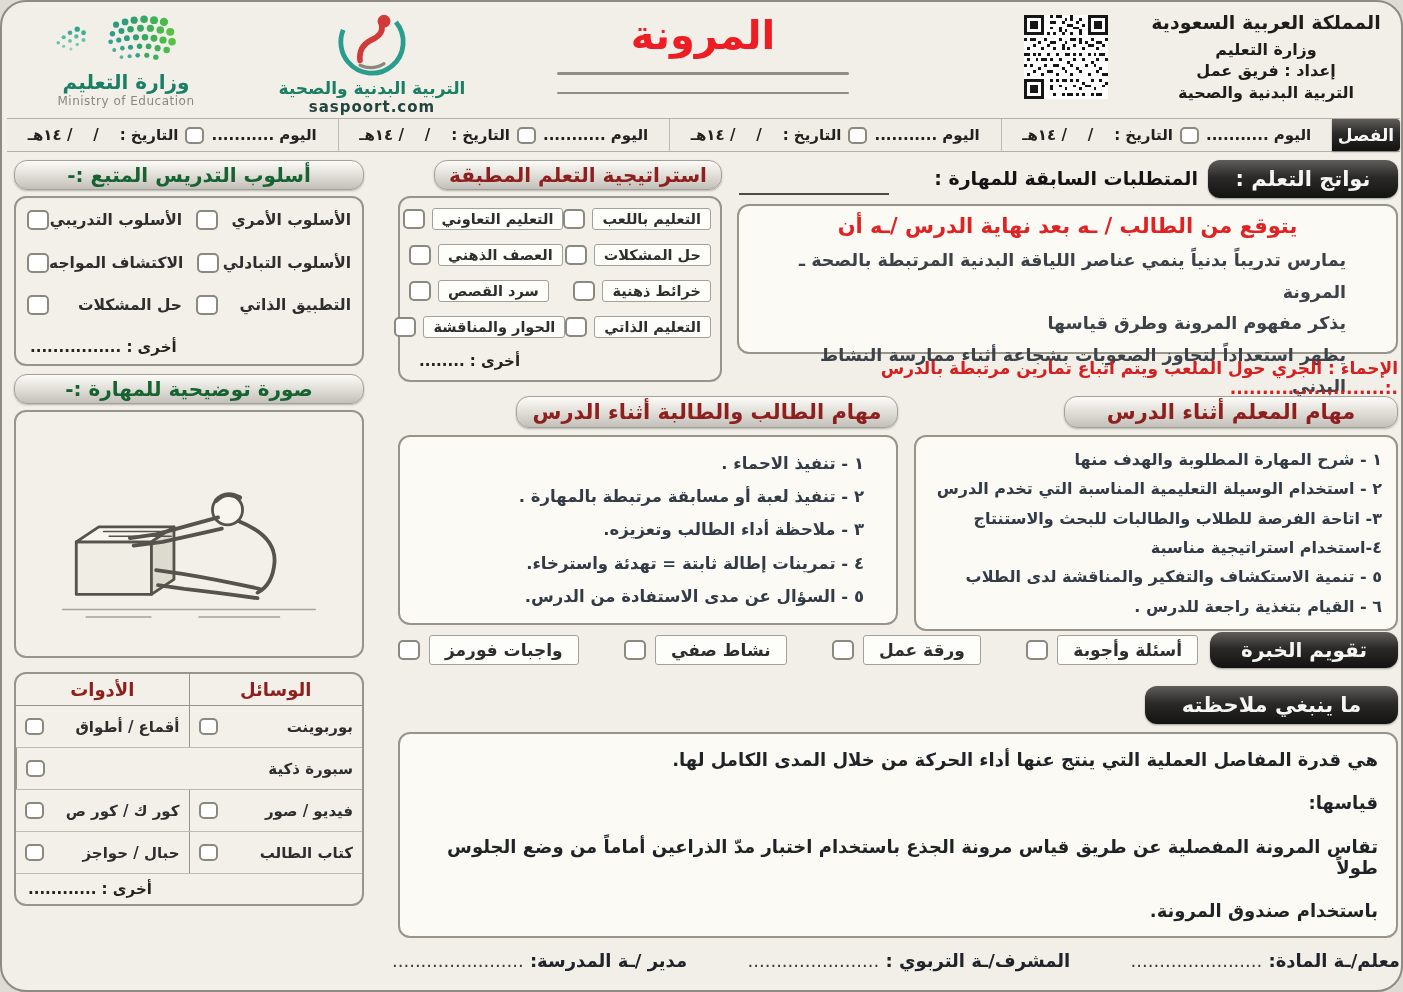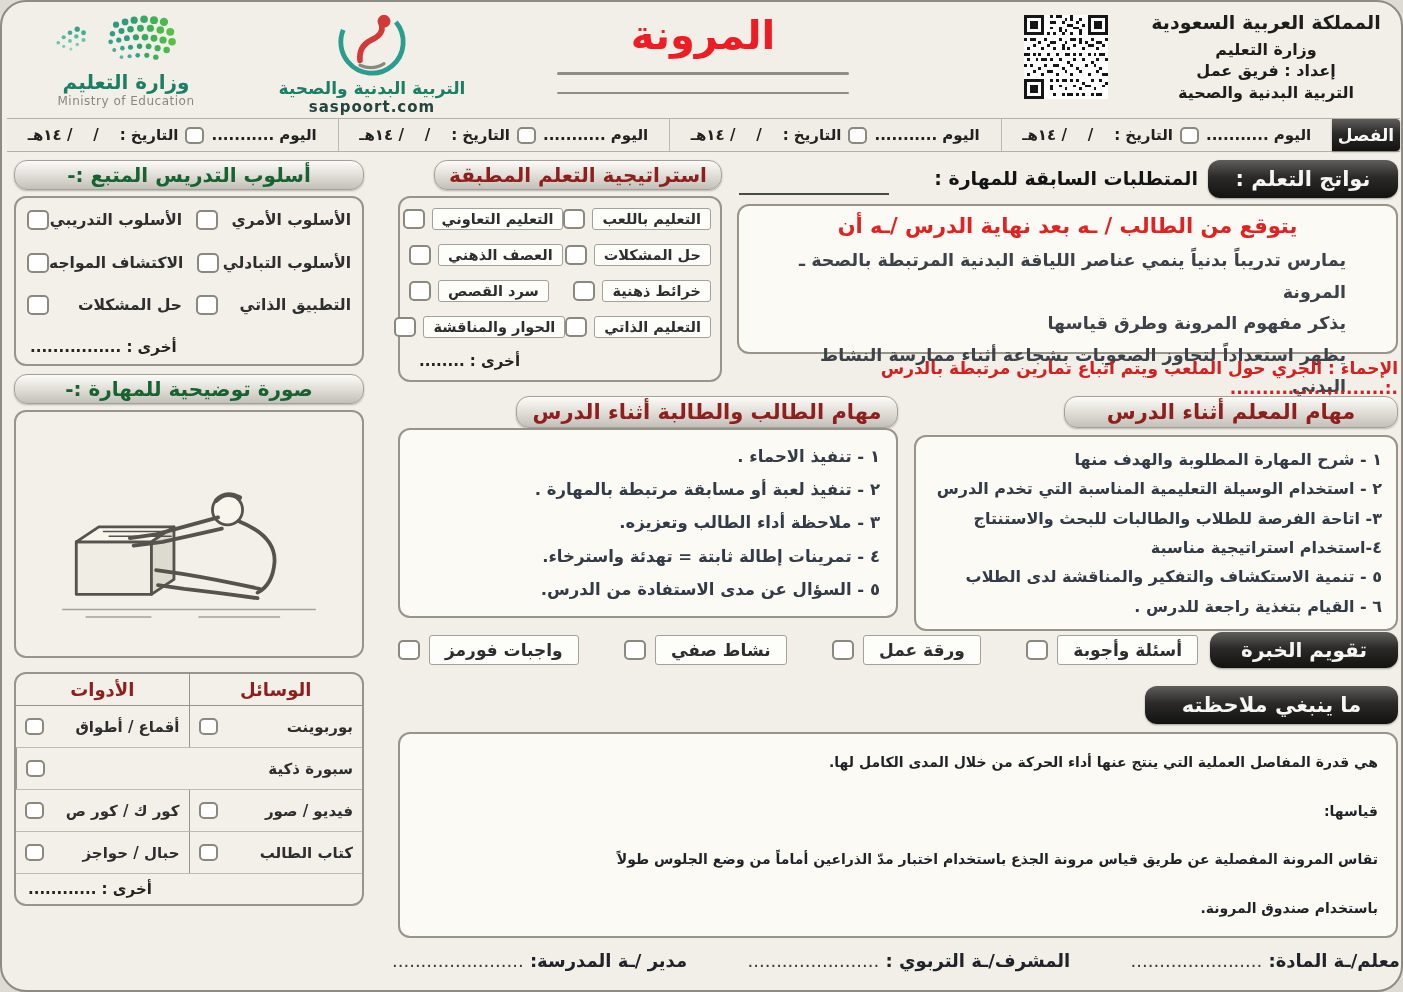--- a/index.html
+++ b/index.html
@@ -58,21 +58,21 @@
   .t-cell:first-child{border-left:1.5px solid #96948b}
   
   .tasks{display:flex;flex-direction:column;justify-content:space-around;
        text-align:right;color:#333b46}
   
   .eval-items{display:flex;justify-content:space-between;align-items:center}
   .eitem{display:flex;align-items:center;gap:9px}
   .eitem .cellbox{padding:4px 15px;font-size:17px}
   
   .notes-box{display:flex;flex-direction:column;justify-content:space-around;
-       text-align:right;color:#1f2326;font-size:14px;padding:4px 18px}
+       text-align:right;color:#1f2326;font-size:18px;padding:4px 18px}
   
   .footer{display:flex;justify-content:space-between;align-items:center;
        font-size:18px;color:#20242a}
   .footer .dots{font-weight:400;color:#3a3a36}
 </style>
 </head>
 <body>
 
 <div class="page">
 
@@ -362,21 +362,21 @@
             <span>حبال / حواجز</span>
             <span class="chk chk-sm"></span>
           </div>
       </div>
       <div class="other-left" style="padding:6px 12px">أخرى : ............</div>
     </div>
   </div>
 
   <div class="abs" style="left:396px;top:394px;width:500px">
     <div class="bar maroon" style="width:382px;height:32px;font-size:21px">مهام الطالب والطالبة أثناء الدرس</div>
-    <div class="box tasks" style="height:190px;padding:10px 16px;font-size:16.5px">
+    <div class="box tasks" style="margin-top:7px;height:190px;padding:10px 32px;font-size:16.5px">
       <div>١ - تنفيذ الاحماء .</div>
       <div>٢ - تنفيذ لعبة أو مسابقة مرتبطة بالمهارة .</div>
       <div>٣ - ملاحظة أداء الطالب وتعزيزه.</div>
       <div>٤ - تمرينات إطالة ثابتة = تهدئة واسترخاء.</div>
       <div>٥ - السؤال عن مدى الاستفادة من الدرس.</div>
     </div>
   </div>
 
   <div class="abs" style="left:912px;top:394px;width:484px">
     <div class="bar maroon" style="width:334px;height:32px;font-size:21px">مهام المعلم أثناء الدرس</div>

